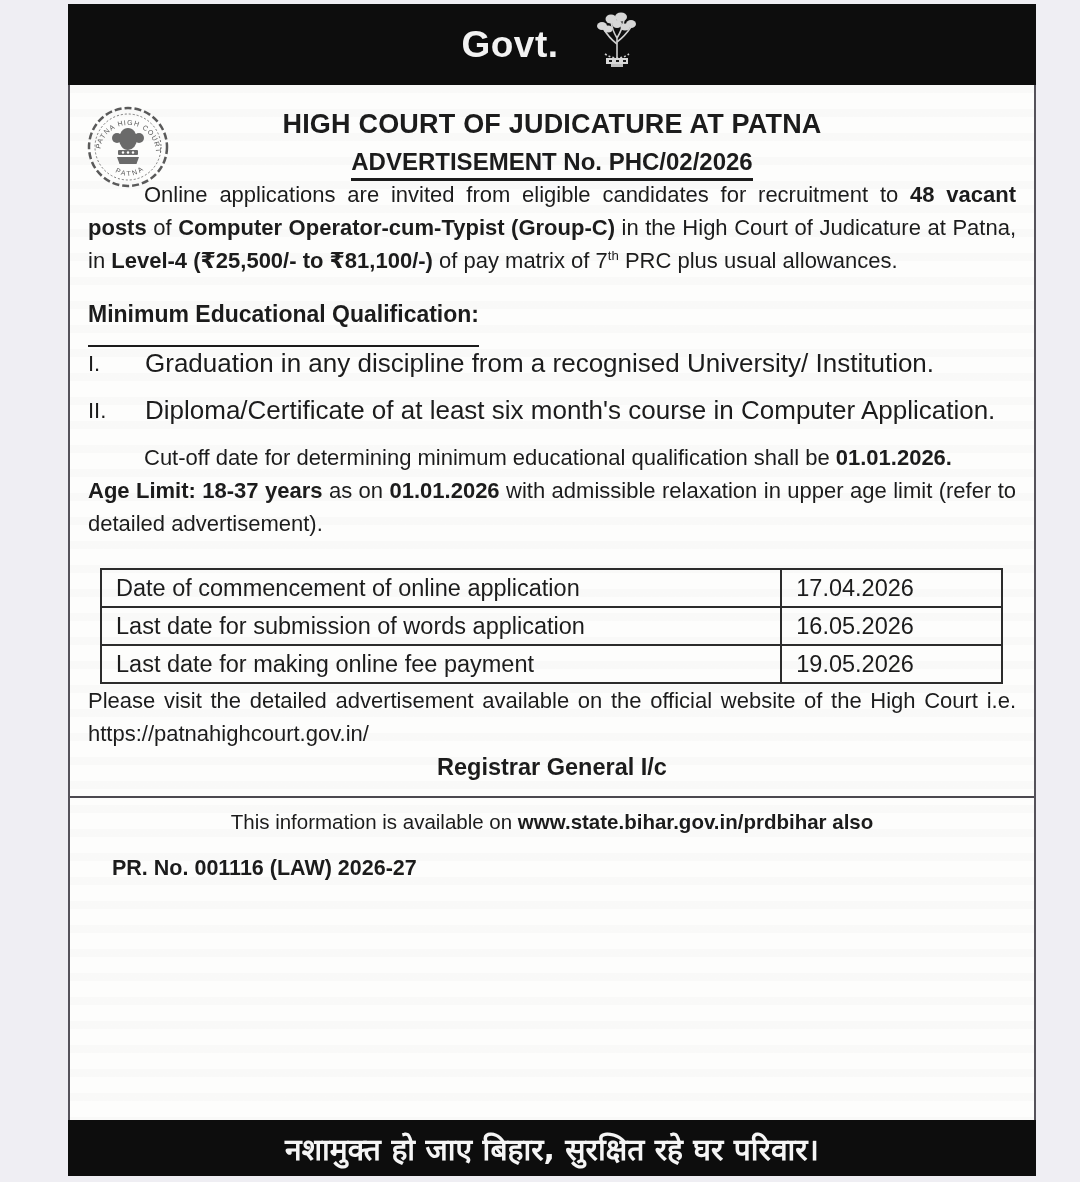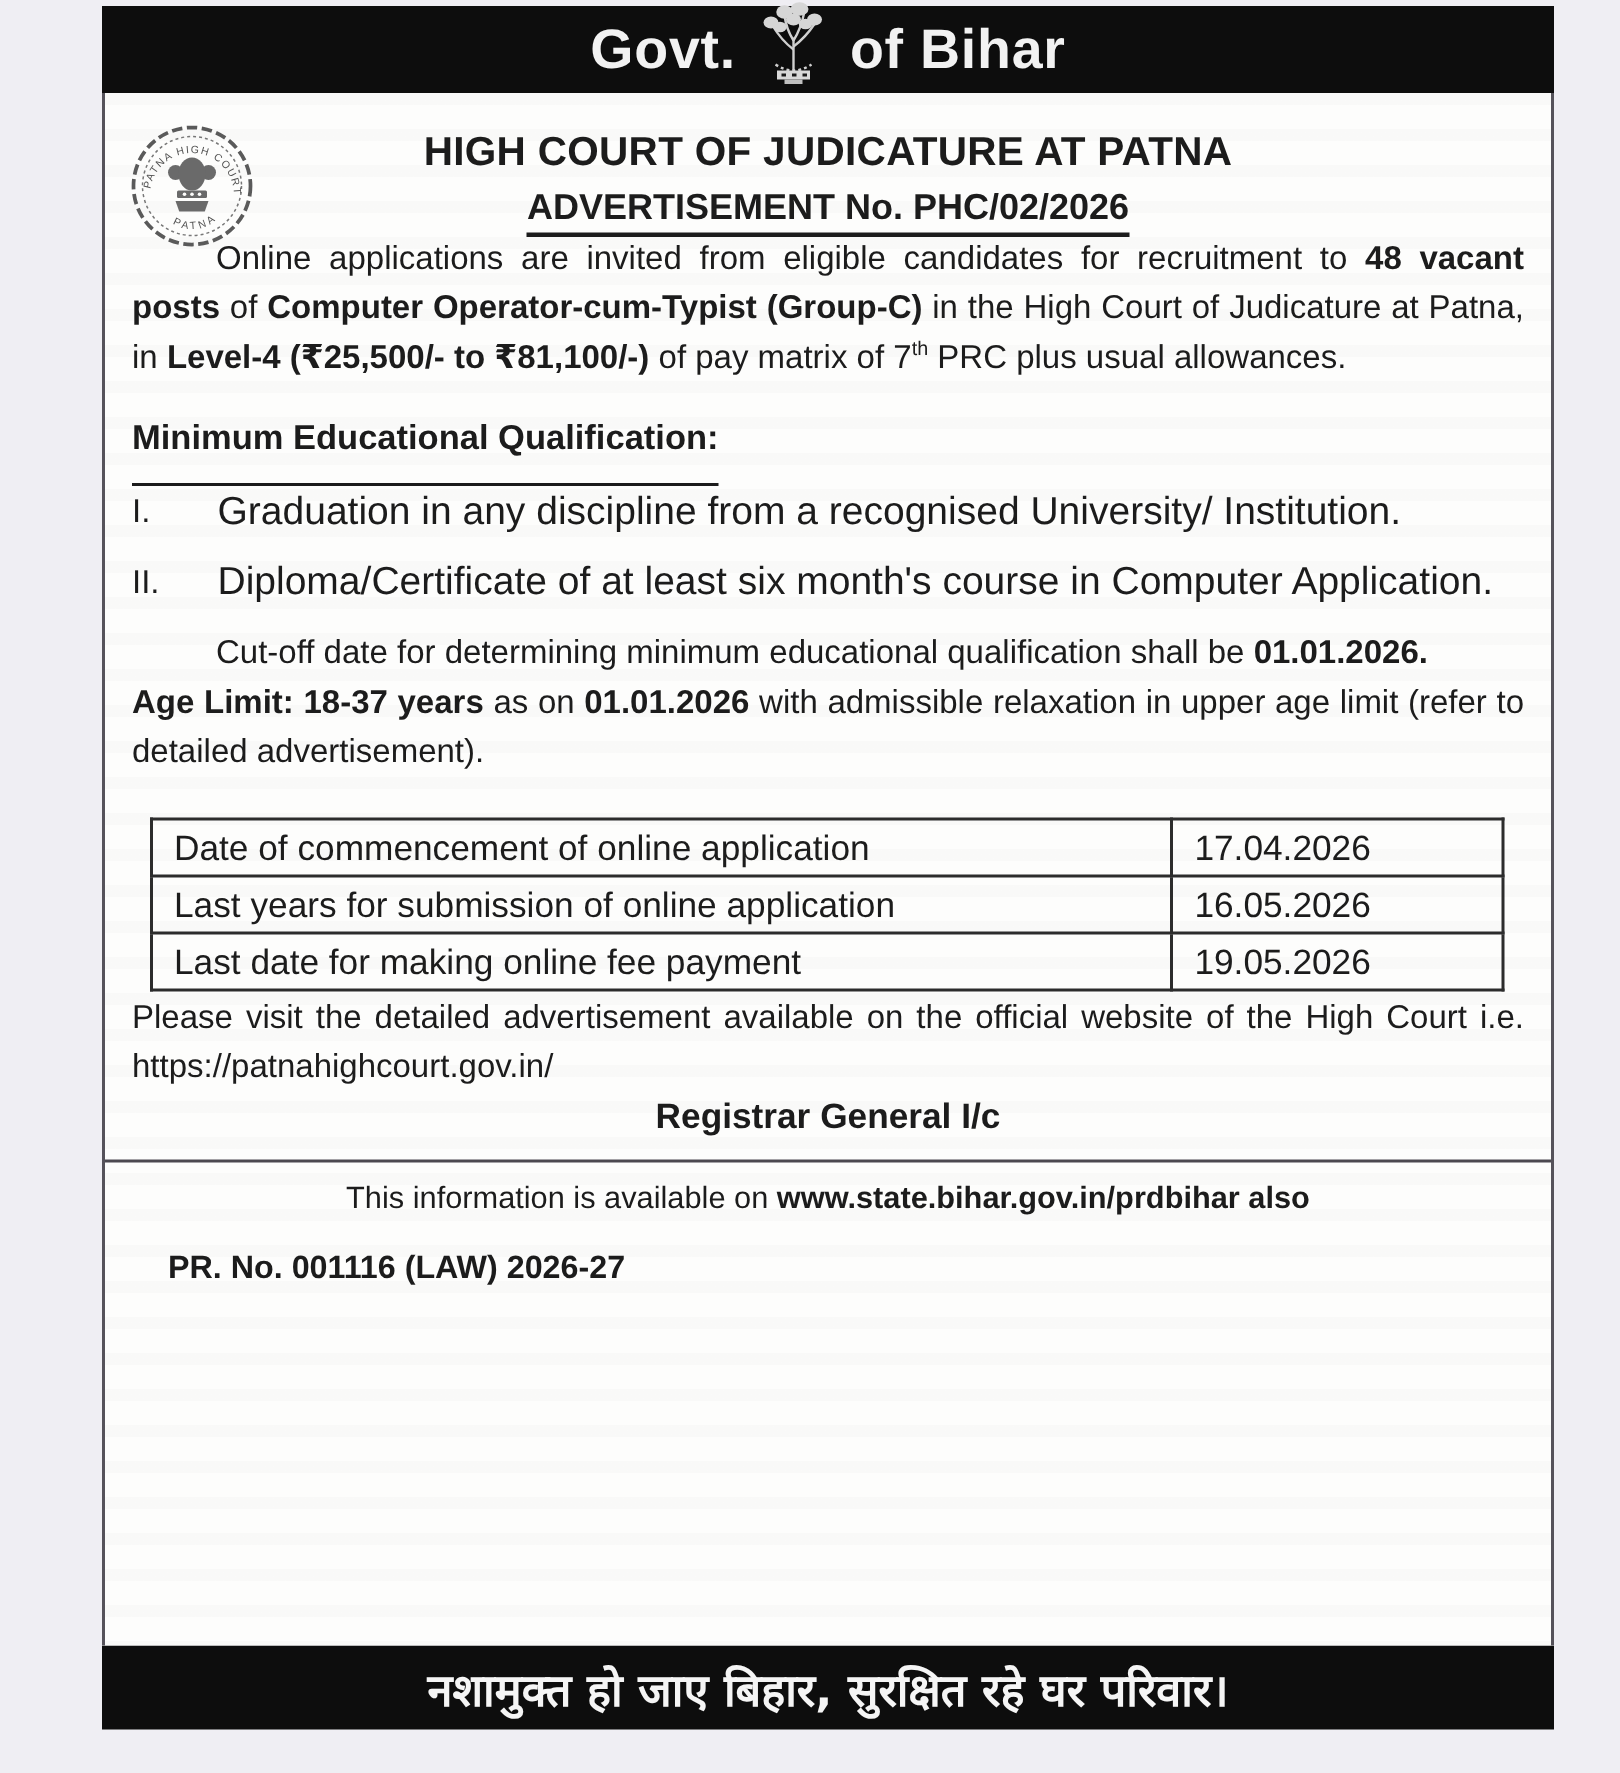--- a/index.html
+++ b/index.html
@@ -12,21 +12,21 @@
     overflow:hidden;
   }
   *{box-sizing:border-box;}
   .ad{
     position:absolute;left:68px;top:4px;width:968px;
   }
   .banner{
     background:#0d0d0d;color:#f2f2f2;
     display:flex;align-items:center;justify-content:center;
   }
-  .banner-top{height:58px;gap:12px;font-weight:bold;font-size:37px;letter-spacing:0.5px;}
+  .banner-top{height:81px;gap:32px;font-weight:bold;font-size:37px;letter-spacing:0.5px;}
   .banner-bottom{height:56px;font-weight:bold;font-size:30px;
     font-family:"DejaVu Sans",sans-serif;color:#f5f5f5;}
   .sheet{
     background:#fdfdfc;
     background-image:repeating-linear-gradient(180deg,rgba(0,0,0,0.015) 0 8px,rgba(0,0,0,0) 8px 24px);
     border-left:2px solid #55525a;
     border-right:2px solid #55525a;
     height:1035px;
     padding:0 18px;
     position:relative;
@@ -107,21 +107,20 @@
         </g>
         <rect x="15" y="46" width="22" height="6" fill="#d8d8d8"></rect>
         <g fill="#1a1a1a">
           <rect x="18" y="48" width="3" height="2"></rect>
           <rect x="25" y="48" width="3" height="2"></rect>
           <rect x="32" y="48" width="3" height="2"></rect>
         </g>
         <rect x="20" y="52" width="12" height="3" fill="#bfbfbf"></rect>
       </svg>
     </span>
-    <span>of Bihar</span>
   </div>
 
   <div class="sheet">
 
     <span class="seal">
       <svg width="84" height="92" viewBox="0 0 84 92" aria-hidden="true">
         <circle cx="42" cy="46" r="39" fill="none" stroke="#5a5a5a" stroke-width="2.5" stroke-dasharray="7 3"></circle>
         <circle cx="42" cy="46" r="33" fill="none" stroke="#777" stroke-width="1" stroke-dasharray="2 2"></circle>
         <defs>
           <path id="arcTop" d="M 14 52 A 28 28 0 0 1 70 52" fill="none"></path>
@@ -175,21 +174,21 @@
 
     <p class="body-text age"><b>Age Limit: 18-37 years</b><span> as on </span><b>01.01.2026</b><span> with admissible relaxation in upper age limit (refer to detailed advertisement).</span></p>
 
     <table class="schedule">
       <tbody>
         <tr>
           <td>Date of commencement of online application</td>
           <td class="date-cell">17.04.2026</td>
         </tr>
         <tr>
-          <td>Last years for submission of online application</td>
+          <td>Last date for submission of words application</td>
           <td class="date-cell">16.05.2026</td>
         </tr>
         <tr>
           <td>Last date for making online fee payment</td>
           <td class="date-cell">19.05.2026</td>
         </tr>
       </tbody>
     </table>
 
     <p class="body-text visit"><span>Please visit the detailed advertisement available on the official website of the High Court i.e. </span><span>https://patnahighcourt.gov.in/</span></p>

